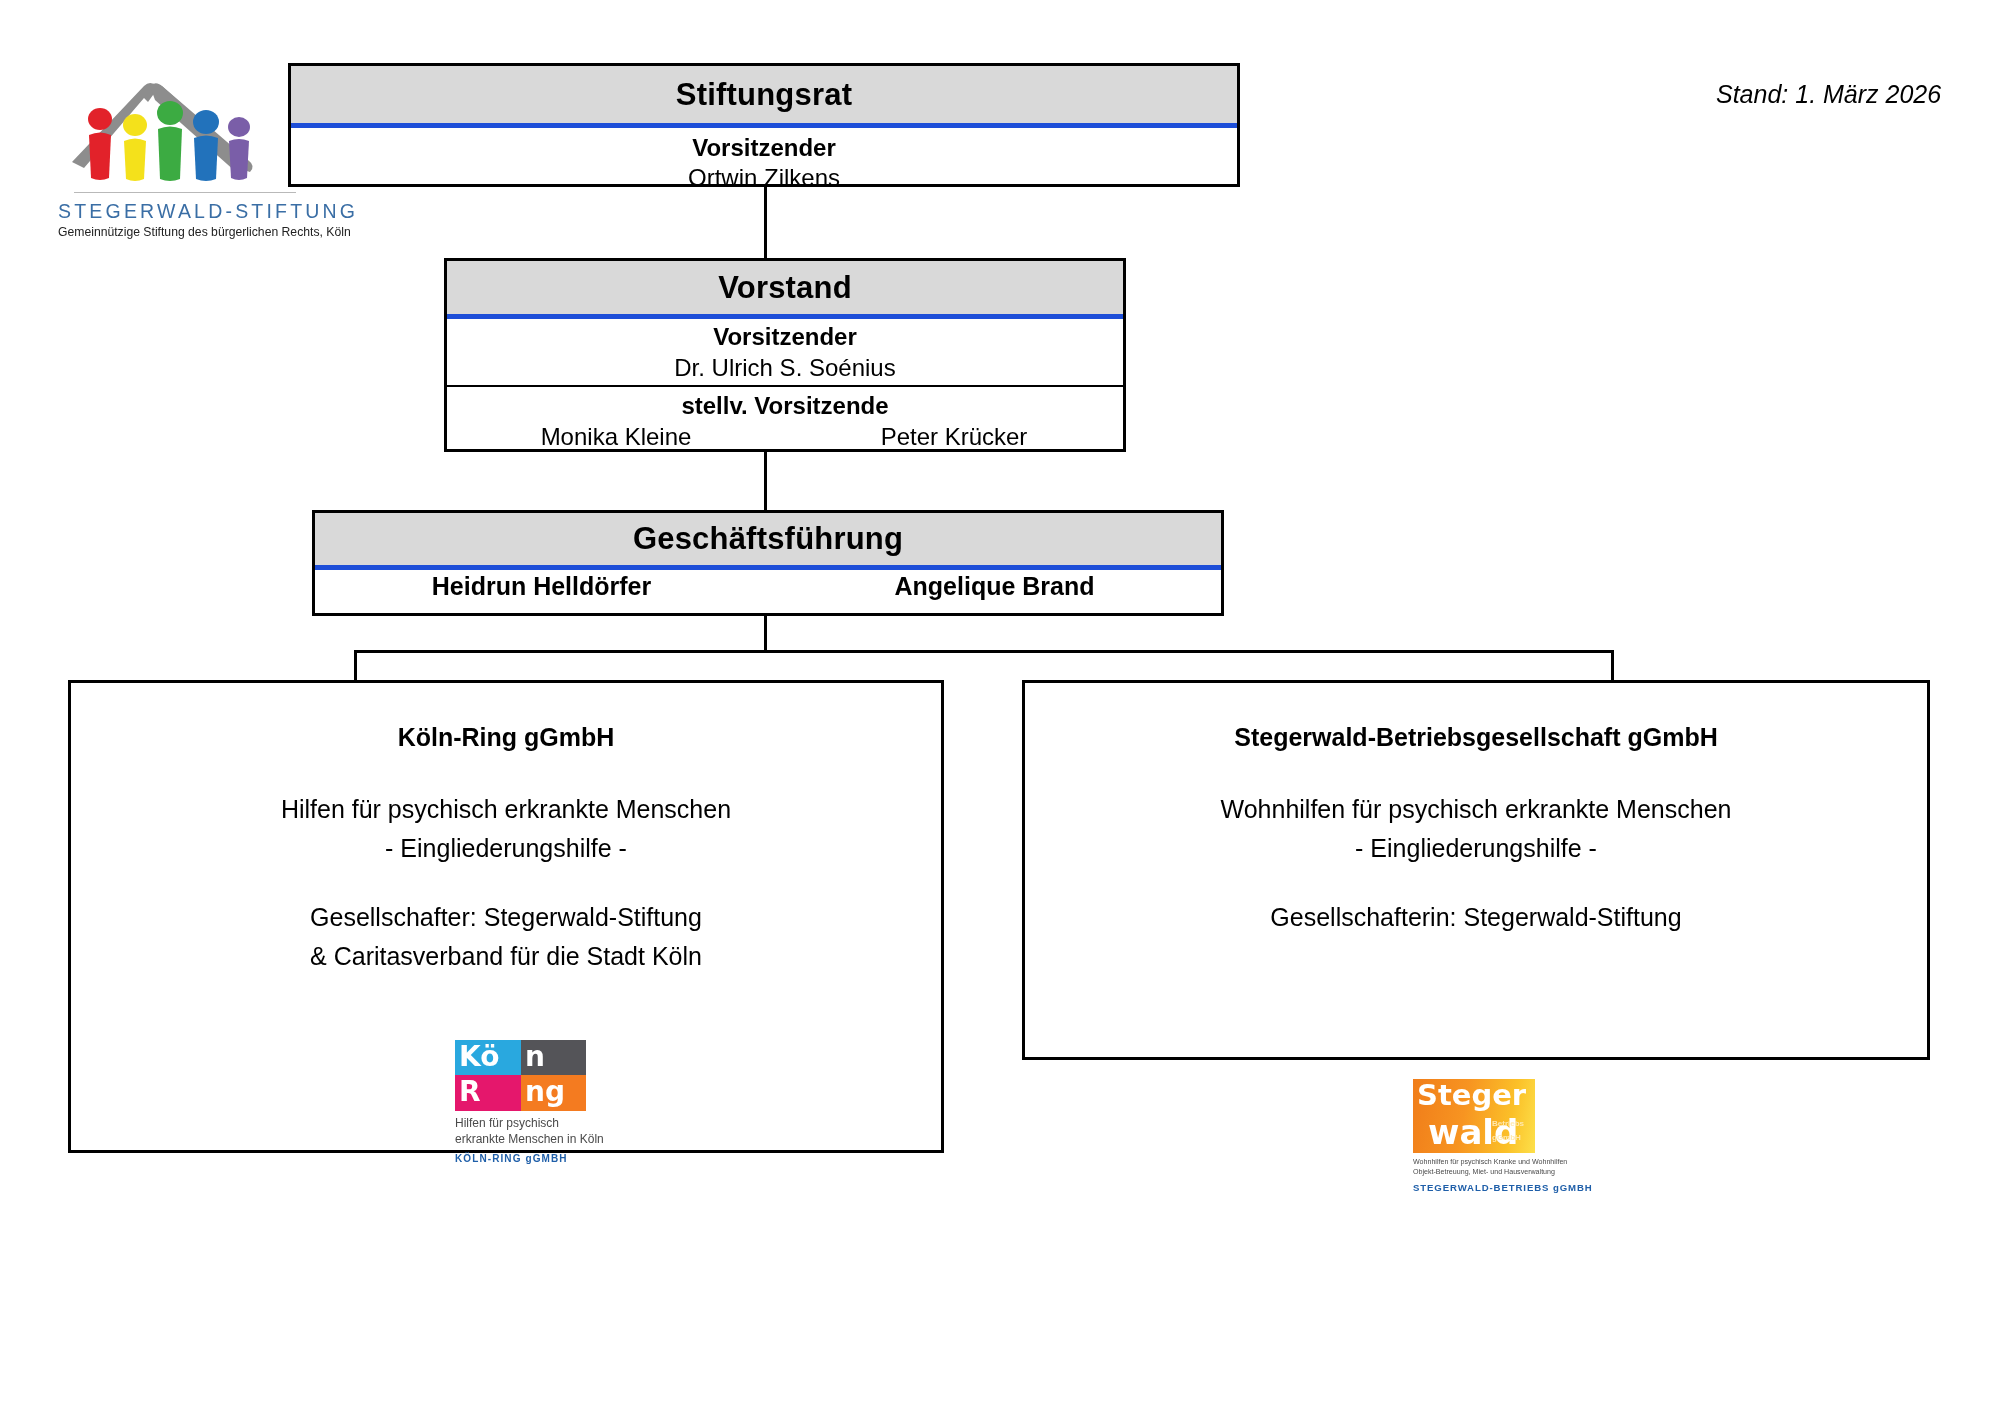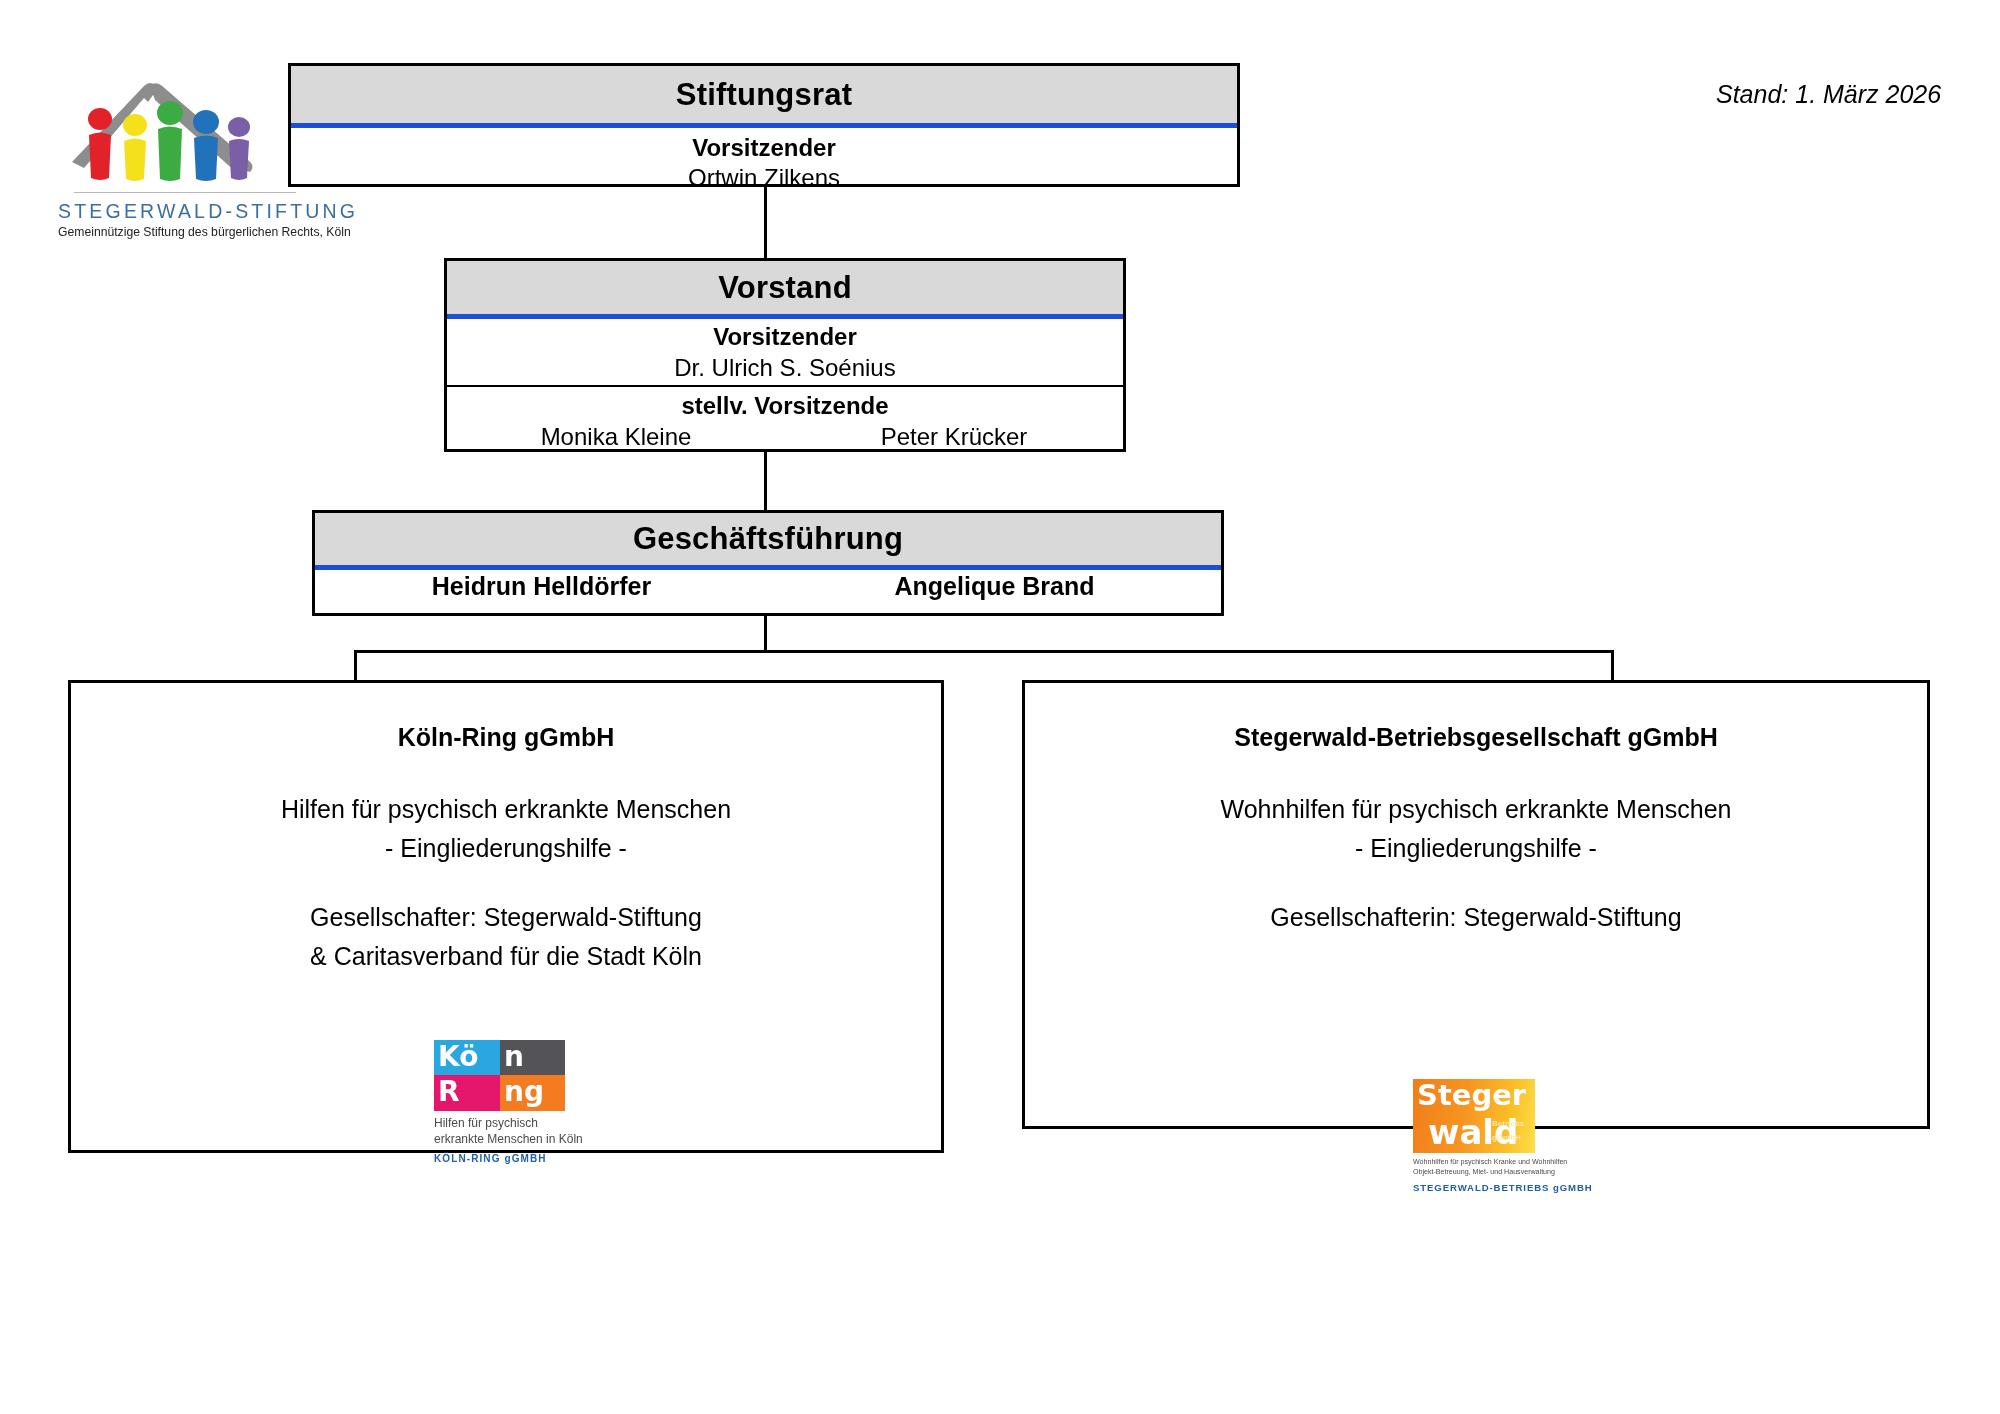--- a/index.html
+++ b/index.html
@@ -258,36 +258,36 @@
     <div style="text-align:center; margin-top:40px; font-size:25px; font-weight:bold;">Köln-Ring gGmbH</div>
     <div style="text-align:center; margin-top:38px; font-size:25px; line-height:39px;">
       <div>Hilfen für psychisch erkrankte Menschen</div>
       <div>- Eingliederungshilfe -</div>
     </div>
     <div style="text-align:center; margin-top:30px; font-size:25px; line-height:39px;">
       <div>Gesellschafter: Stegerwald-Stiftung</div>
       <div>&amp; Caritasverband für die Stadt Köln</div>
     </div>
 
-    <div class="sublogo" style="left:351px; top:357px;padding-left:12px;">
+    <div class="sublogo" style="left:372px; top:357px;padding-left:12px;">
       <div class="kr-tiles">
         <div class="kr-tile" style="left:0;  top:0;  width:66px; height:35px; background:#29a8df; font-size:28px; padding:3px 0 0 4px; box-sizing:border-box;">Kö</div>
         <div class="kr-tile" style="left:66px; top:0; width:65px; height:35px; background:#545458; font-size:28px; padding:3px 0 0 4px; box-sizing:border-box;">n</div>
         <div class="kr-tile" style="left:0;  top:35px; width:66px; height:36px; background:#e5176c; font-size:28px; padding:3px 0 0 4px; box-sizing:border-box;">R</div>
         <div class="kr-tile" style="left:66px; top:35px; width:65px; height:36px; background:#f47b20; font-size:28px; padding:3px 0 0 4px; box-sizing:border-box;">ng</div>
       </div>
       <div class="kr-caption">
         <div>Hilfen für psychisch</div>
         <div>erkrankte Menschen in Köln</div>
       </div>
       <div class="kr-name">KÖLN-RING gGMBH</div>
     </div>
   </div>
 
-  <div class="box" id="box-stegerwald-betrieb" style="left:1022px; top:680px; width:908px; height:449px;">
+  <div class="box" id="box-stegerwald-betrieb" style="left:1022px; top:680px; width:908px; height:380px;">
     <div style="text-align:center; margin-top:40px; font-size:25px; font-weight:bold;">Stegerwald-Betriebsgesellschaft gGmbH</div>
     <div style="text-align:center; margin-top:38px; font-size:25px; line-height:39px;">
       <div>Wohnhilfen für psychisch erkrankte Menschen</div>
       <div>- Eingliederungshilfe -</div>
     </div>
     <div style="text-align:center; margin-top:30px; font-size:25px; line-height:39px;">
       <div>Gesellschafterin: Stegerwald-Stiftung</div>
     </div>
 
     <div class="sublogo" style="left:388px; top:357px;margin-top:39px;">

